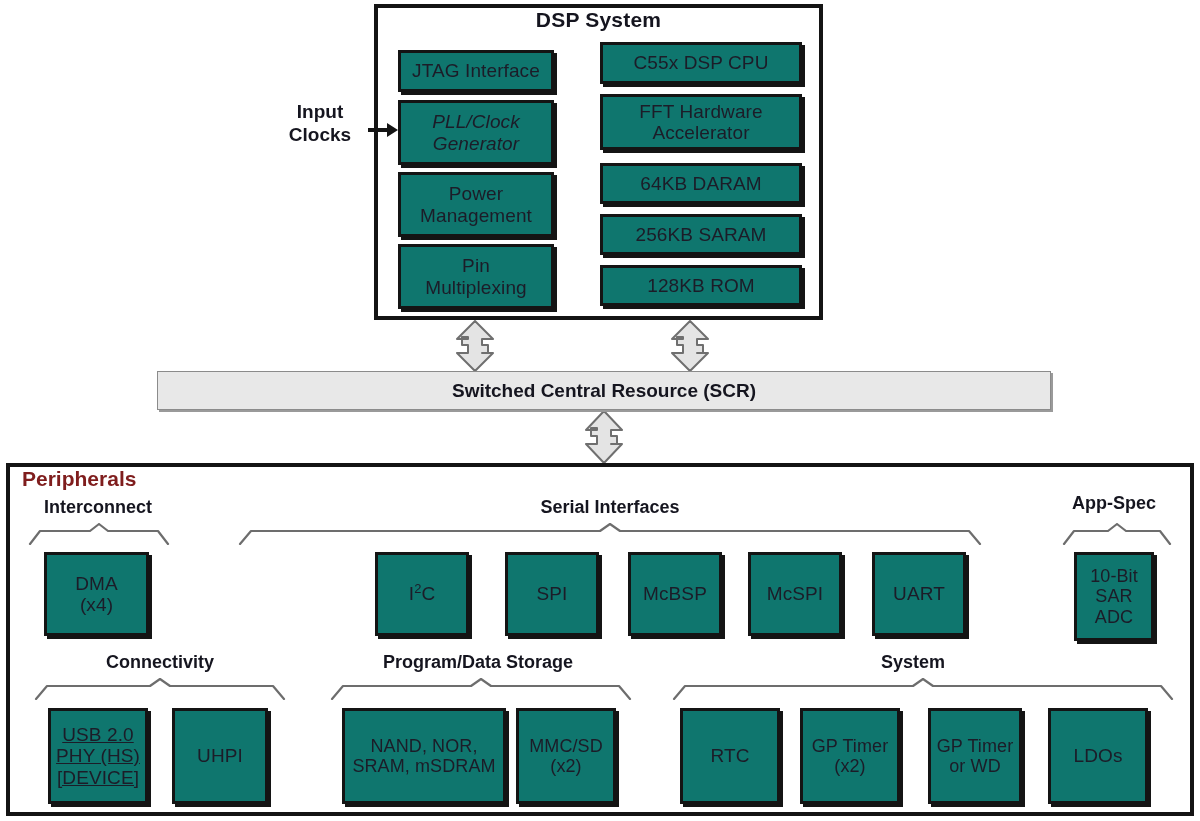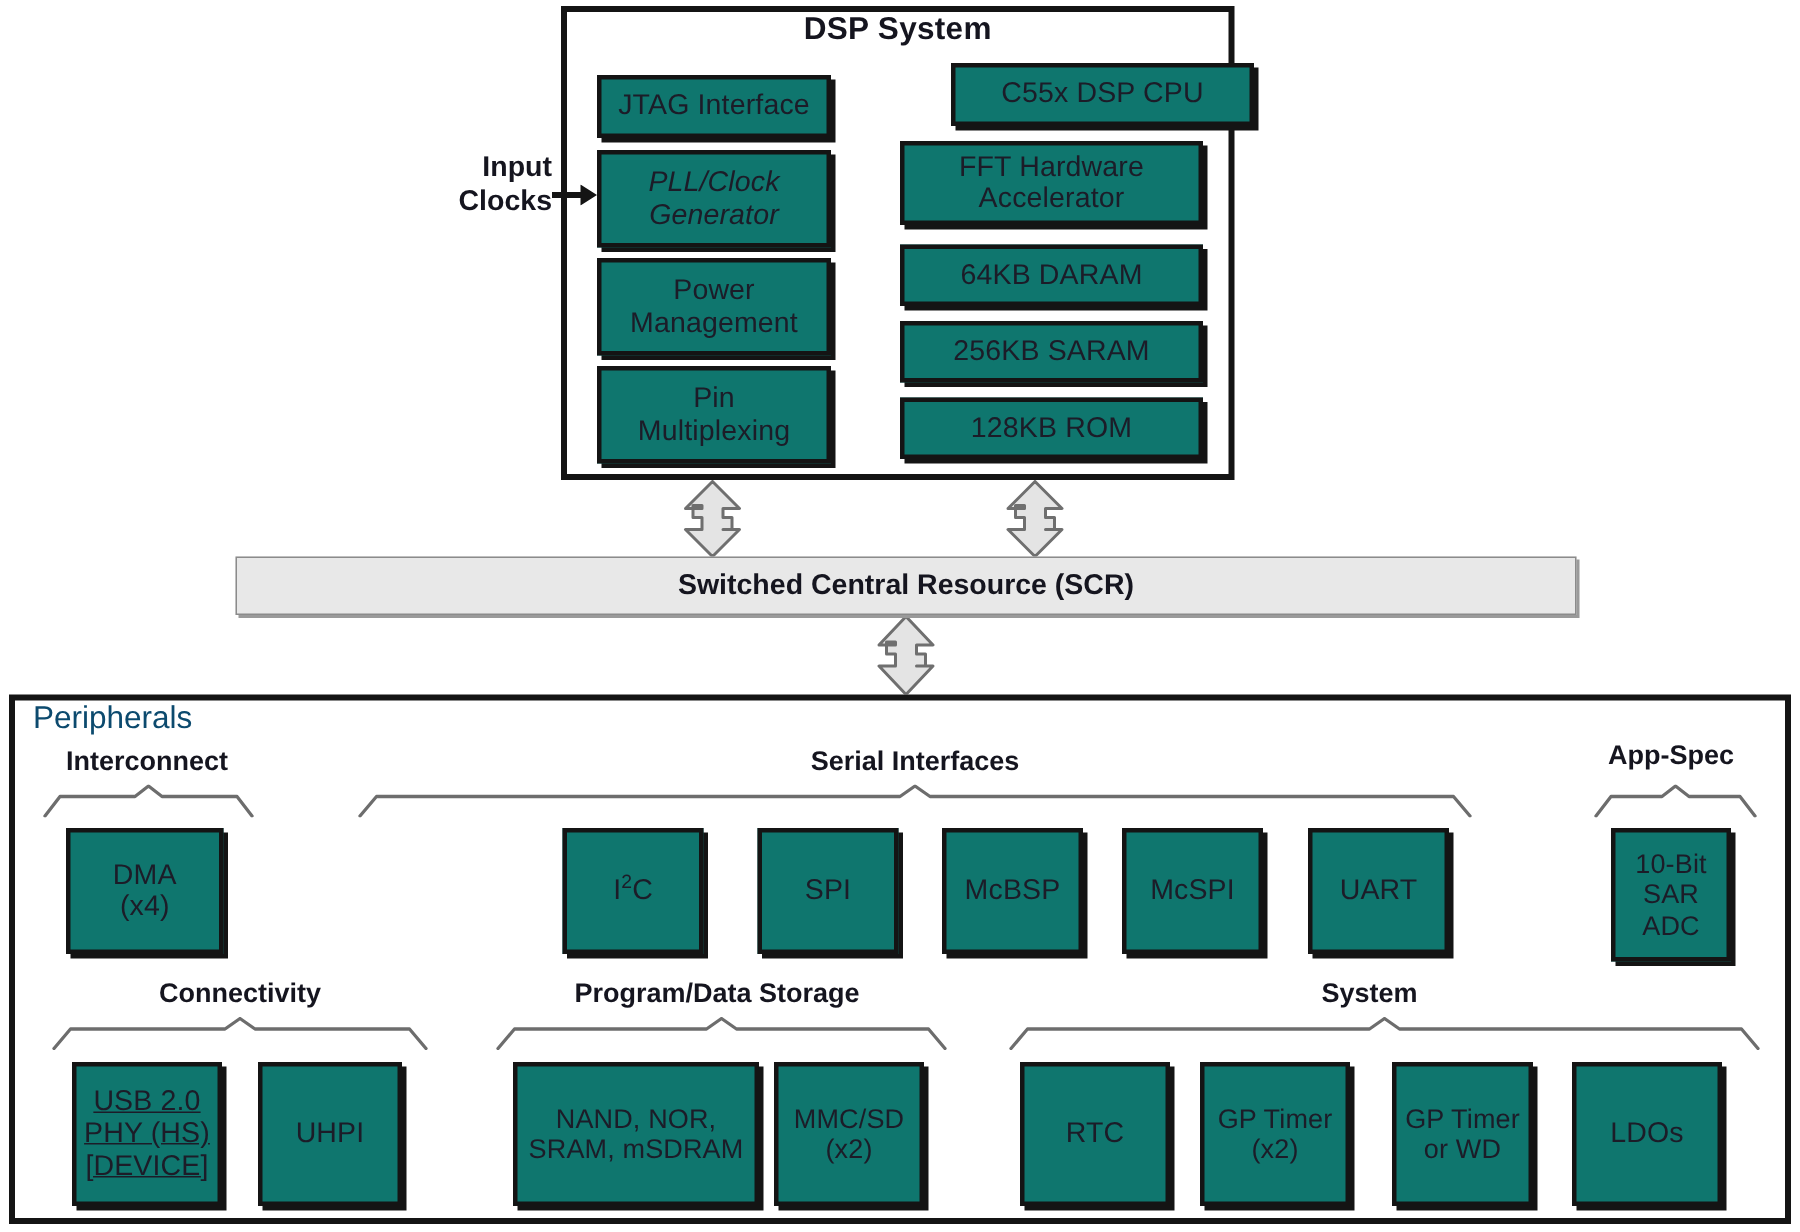--- a/index.html
+++ b/index.html
@@ -53,21 +53,21 @@
     font-weight:bold;
     color:#15151f;
     letter-spacing:0.2px;
   }
 
   
   #input-clocks-label{
     position:absolute;
     left:272px; top:100px;
     width:96px;
-    text-align:right;
+    text-align:center;
     font-weight:bold;
     font-size:19px;
     line-height:1.22;
     color:#15151f;
   }
   #input-arrow{
     position:absolute;
     left:368px; top:123px;
     width:30px; height:14px;
   }
@@ -98,22 +98,22 @@
     left:6px; top:463px;
     width:1188px; height:353px;
     box-sizing:border-box;
     border:4px solid #141414;
     background:#ffffff;
   }
   #peripherals-title{
     position:absolute;
     left:22px; top:467px;
     font-size:21px;
-    font-weight:normal;
-    color:#0c4a6e;
+    font-weight:bold;
+    color:#7f1d1d;
   }
 
   
   .grp-label{
     position:absolute;
     text-align:center;
     font-weight:bold;
     font-size:18px;
     color:#15151f;
     white-space:nowrap;
@@ -144,21 +144,21 @@
   <div class="blk" style="left:398px; top:100px; width:156px; height:65px;font-style:italic;">
     <span class="txt">PLL/Clock<br>Generator</span>
   </div>
   <div class="blk" style="left:398px; top:172px; width:156px; height:65px;">
     <span class="txt">Power<br>Management</span>
   </div>
   <div class="blk" style="left:398px; top:244px; width:156px; height:65px;">
     <span class="txt">Pin<br>Multiplexing</span>
   </div>
 
-  <div class="blk" style="left:600px; top:42px; width:202px; height:42px;margin-left:34px;">
+  <div class="blk" style="left:600px; top:42px; width:202px; height:42px;">
     <span class="txt">C55x DSP CPU</span>
   </div>
   <div class="blk" style="left:600px; top:94px; width:202px; height:56px;">
     <span class="txt">FFT Hardware<br>Accelerator</span>
   </div>
   <div class="blk" style="left:600px; top:163px; width:202px; height:41px;">
     <span class="txt">64KB DARAM</span>
   </div>
   <div class="blk" style="left:600px; top:214px; width:202px; height:41px;">
     <span class="txt">256KB SARAM</span>

